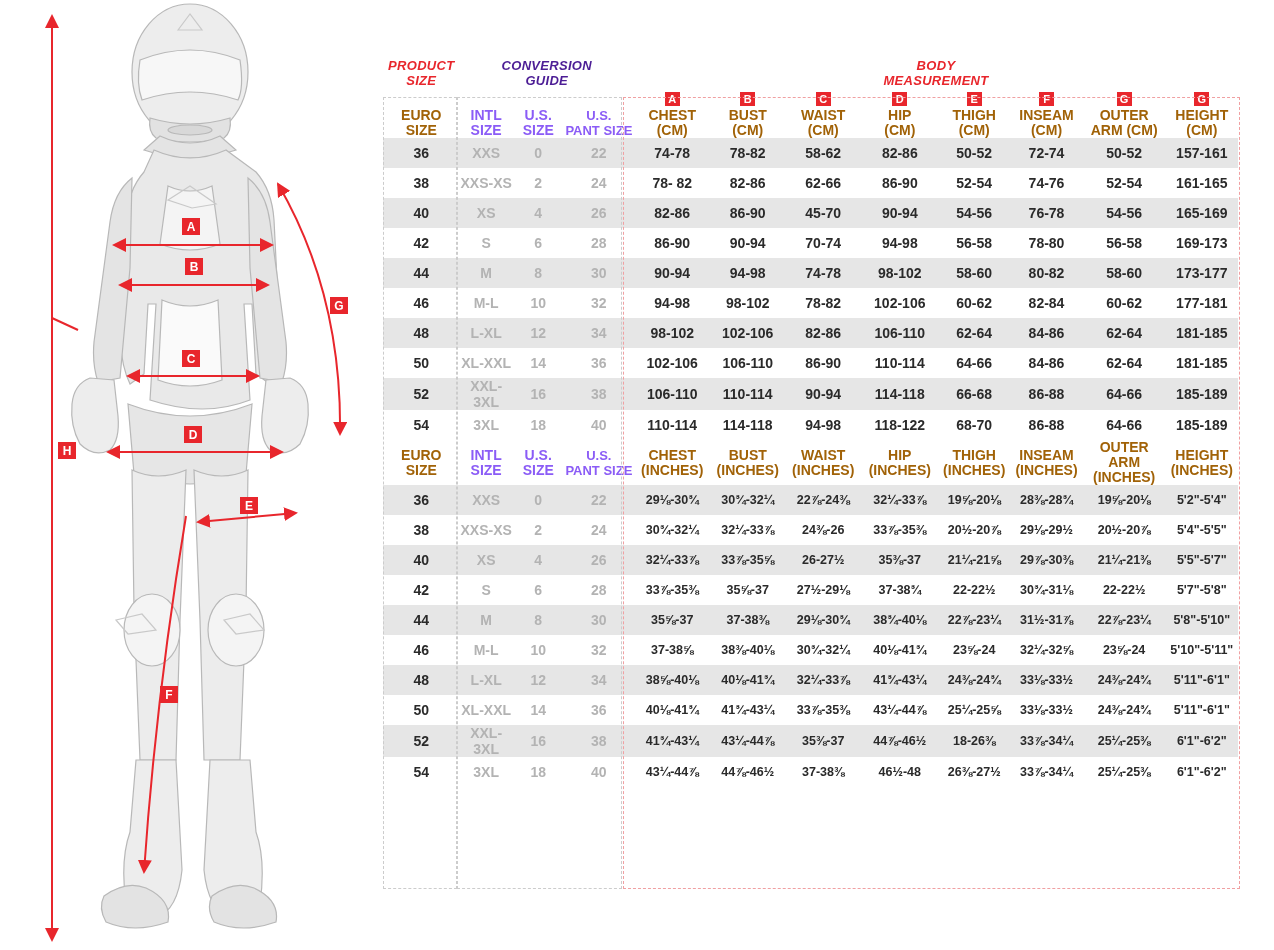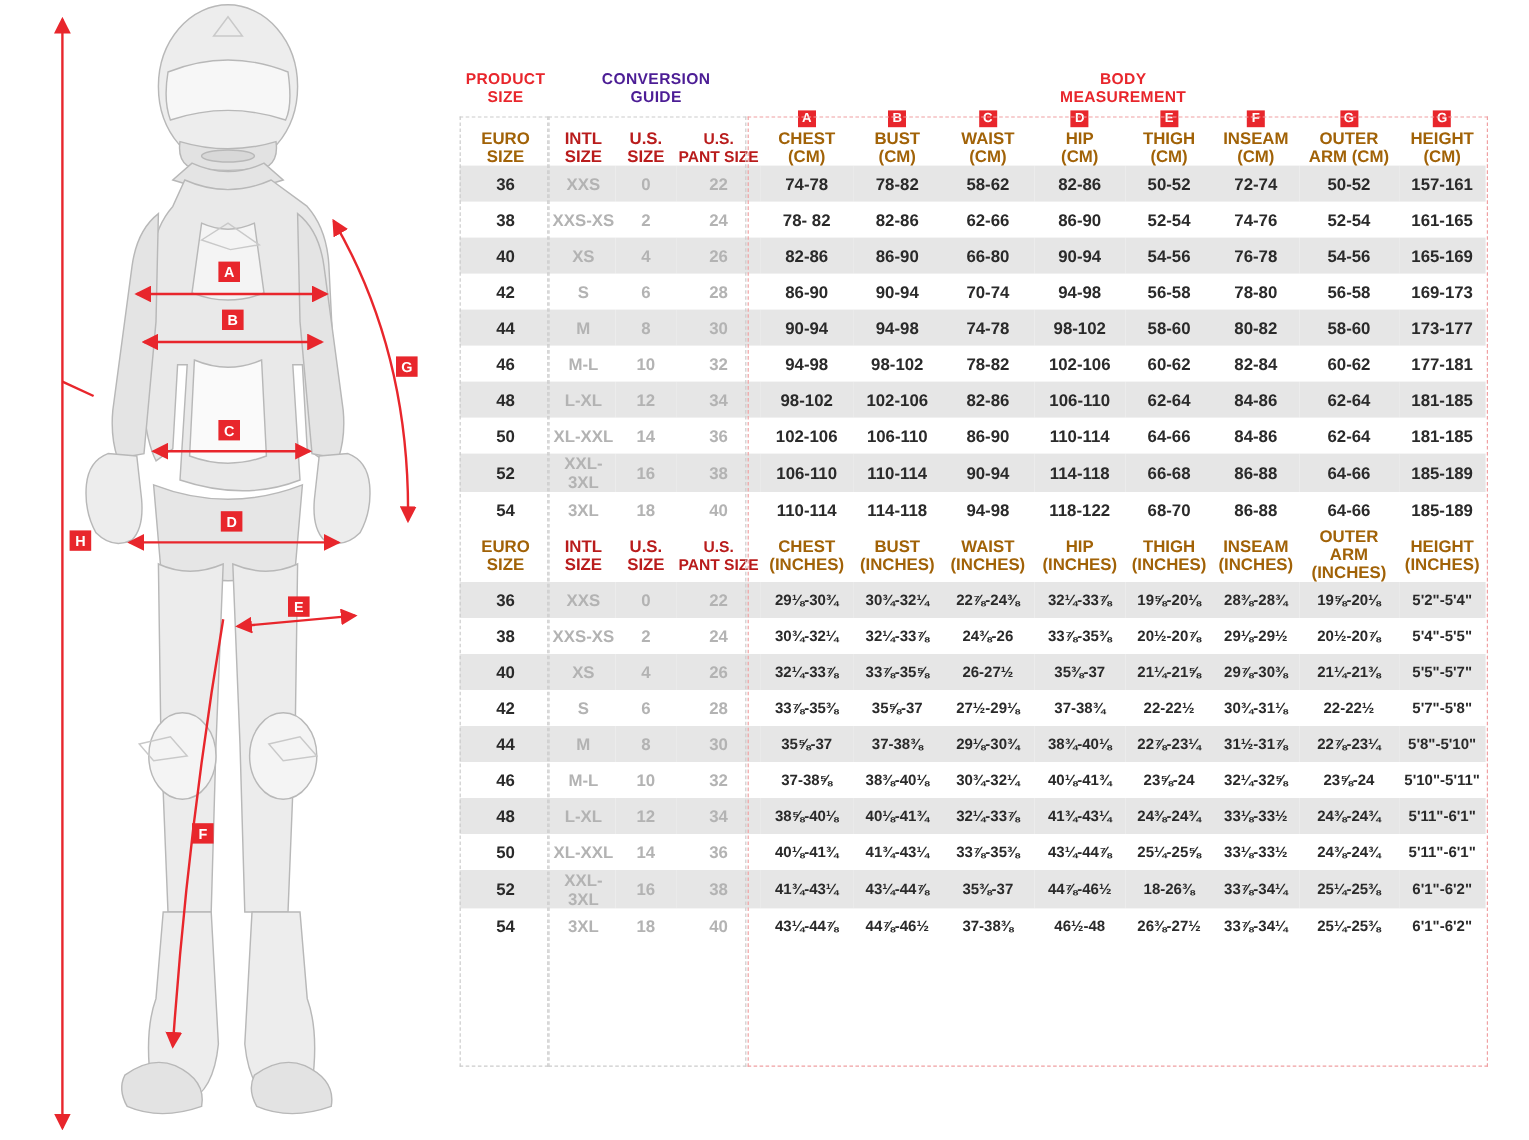--- a/index.html
+++ b/index.html
@@ -43,20 +43,21 @@
     font-weight: bold;
   }
 
   
   .group-head td {
     font-size: 13px;
     letter-spacing: .3px;
     line-height: 15px;
     padding-bottom: 4px;
     font-weight: bold;
+    font-style: italic;
   }
   .grp-product { color: #e8262c; }
   .grp-conv { color: #4c1d95; }
   .grp-body { color: #e8262c; }
 
   
   .letter-row td { height: 20px; padding-bottom: 2px; }
   .badge {
     display: inline-block;
     background: #e8262c;
@@ -68,21 +69,21 @@
     text-align: center;
   }
 
   
   .col-head td {
     font-size: 14px;
     line-height: 15px;
     padding: 6px 0 10px 0;
     color: #a16207;
   }
-  .col-head td.grey { color: #b91c1c; }
+  .col-head td.grey { color: #8b5cf6; }
   .col-head td.small { font-size: 13px; }
 
   
   tr.data td {
     height: 30px;
     font-size: 14px;
     color: #2a2a2a;
   }
   tr.data.alt td { background: #e6e6e6; }
   tr.data td.grey { color: #b3b3b3; margin-left: 14px; }
@@ -345,21 +346,21 @@
             <td class="">52-54</td>
             <td class="">161-165</td>
           </tr>
           <tr class="data alt">
             <td class="euro">40</td>
             <td class="grey">XS</td>
             <td class="grey">4</td>
             <td class="grey">26</td>
             <td class="">82-86</td>
             <td class="">86-90</td>
-            <td class="">66-80</td>
+            <td class="">45-70</td>
             <td class="">90-94</td>
             <td class="">54-56</td>
             <td class="">76-78</td>
             <td class="">54-56</td>
             <td class="">165-169</td>
           </tr>
           <tr class="data">
             <td class="euro">42</td>
             <td class="grey">S</td>
             <td class="grey">6</td>

